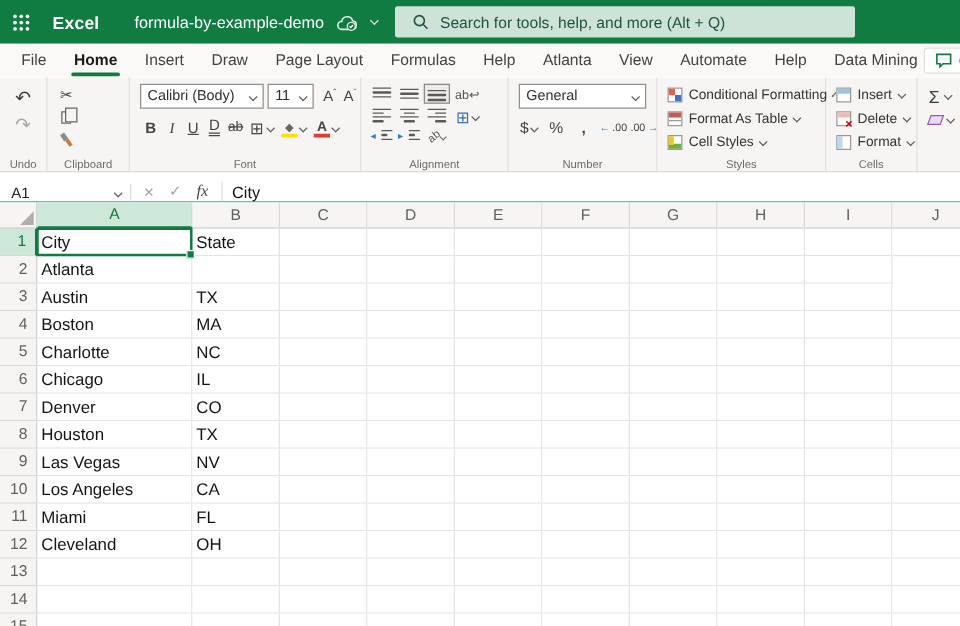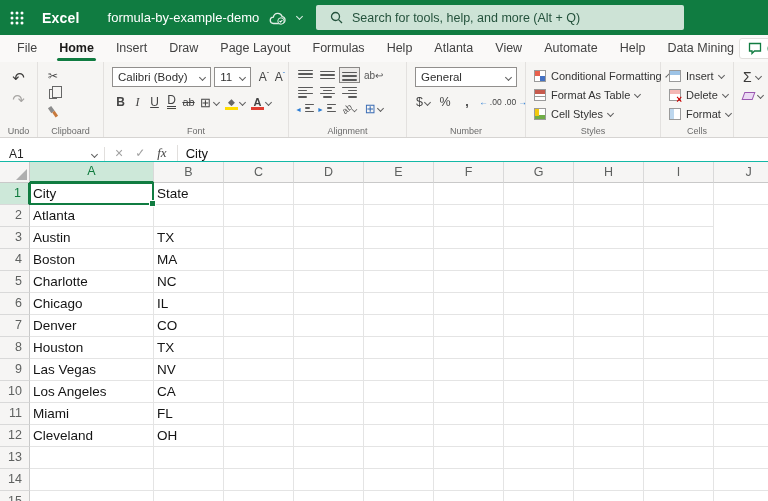--- a/index.html
+++ b/index.html
@@ -79,21 +79,21 @@
   .ali { width:15px; height:11px; display:flex; flex-direction:column; gap:2px; margin:auto; }
   .ali i { display:block; height:1.6px; background:#5a5a5a; border-radius:1px; width:100%; }
   .ali.v3 i:nth-child(n) { width:100%; }
   .ali.vt { justify-content:flex-start; } .ali.vm { justify-content:center; } .ali.vb { justify-content:flex-end; }
   .ali.h i:nth-child(even) { width:60%; }
   .ali.hl { align-items:flex-start; } .ali.hc { align-items:center; } .ali.hr { align-items:flex-end; }
   .al-cell { display:flex; align-items:center; justify-content:center; cursor:pointer; }
   .al-cell.selected { border:1px solid #8A8886; background:#EDEBE9; }
   .tiny-ar { font-size:7px; color:#2b7cd3; margin-right:1px; }
   .orient { font-size:9px; color:#555; transform:rotate(-40deg); display:inline-block; }
-  .al-right { display:flex; flex-direction:column; gap:20px; padding-top:3px; }
+  .al-right { display:flex; flex-direction:column; gap:4px; padding-top:3px; }
   .wrap-ic { font-size:10px; color:#555; }
   .merge-ic { font-size:13px; color:#3b6db5; }
 
   .g-num { width:119px; padding-left:8px; }
   .numfmt { width:102px; }
   .nbtn { min-width:16px; height:18px; display:inline-flex; align-items:center; justify-content:center;
           font-size:12.5px; color:#444; cursor:pointer; gap:2px; }
   .dec { font-size:8.5px; letter-spacing:0; color:#444; }
   .dec b { color:#2b7cd3; font-weight:400; }
 

